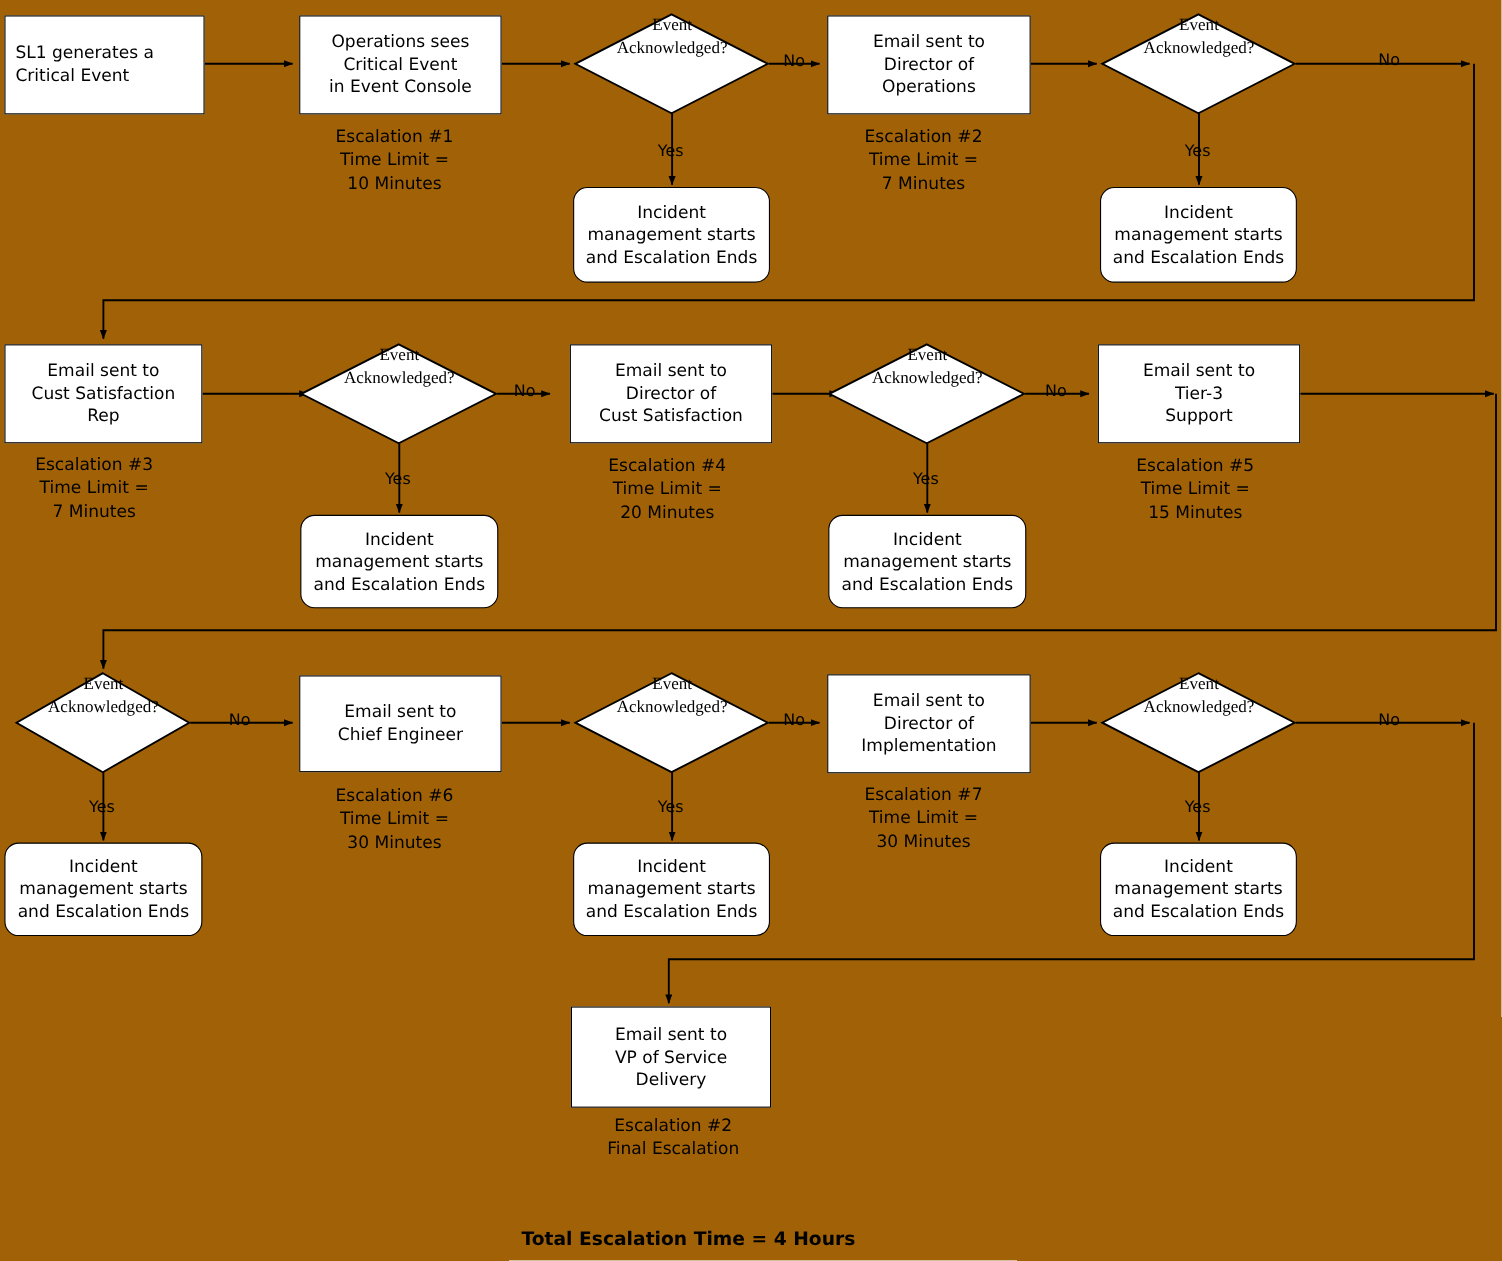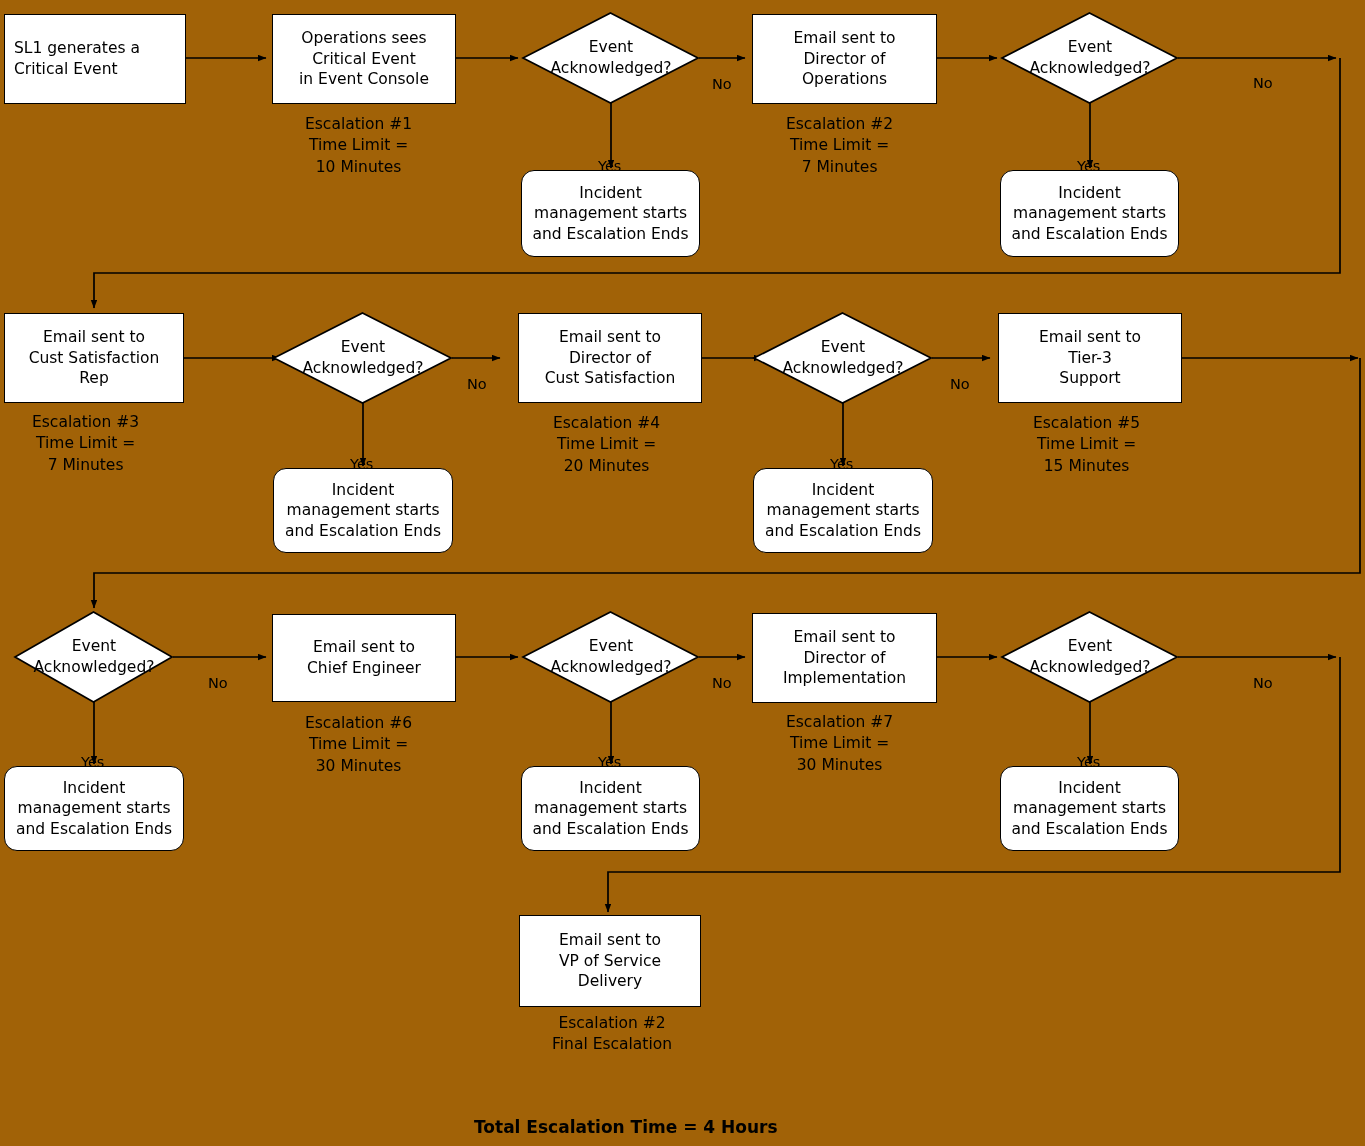--- a/index.html
+++ b/index.html
@@ -45,22 +45,23 @@
     padding-left: 9px;
   }
   .rounded {
     border: 1.6px solid #000000;
     background: #ffffff;
     border-radius: 13px;
   }
   .diamond-wrap {
     position: absolute;
     display: flex;
-    align-items: center;
+    align-items: flex-start;
     justify-content: center;
+    font-family: Liberation Serif, serif;
   }
   .diamond-label {
     position: relative;
     z-index: 2;
     text-align: center;
     font-size: 15.5px;
     line-height: 1.33;
     color: #000000;
     white-space: pre-line;
   }
@@ -71,21 +72,20 @@
     line-height: 1.38;
     white-space: pre-line;
     text-align: center;
   }
   .edge-label {
     position: absolute;
     color: #000000;
     font-size: 14.5px;
     line-height: 1;
     white-space: nowrap;
-    margin-top: 28px;
   }
   .footer {
     position: absolute;
     color: #000000;
     font-size: 17px;
     font-weight: bold;
     white-space: nowrap;
   }
 </style>
 </head>

